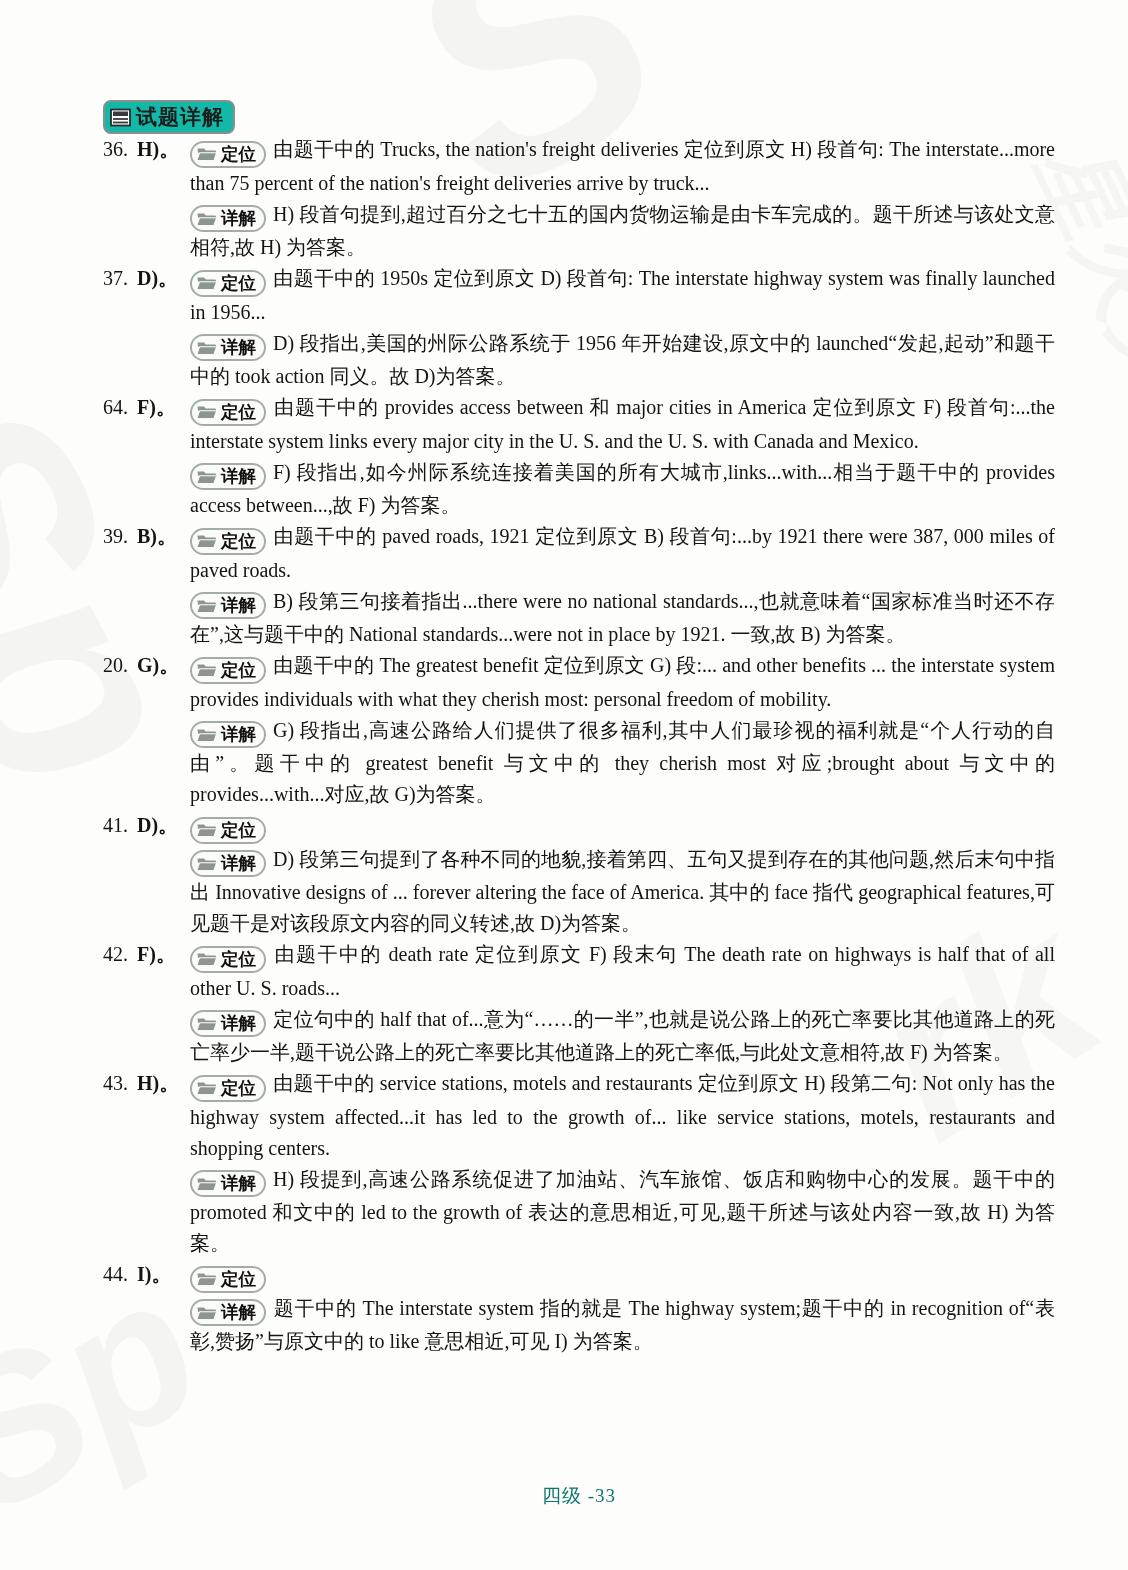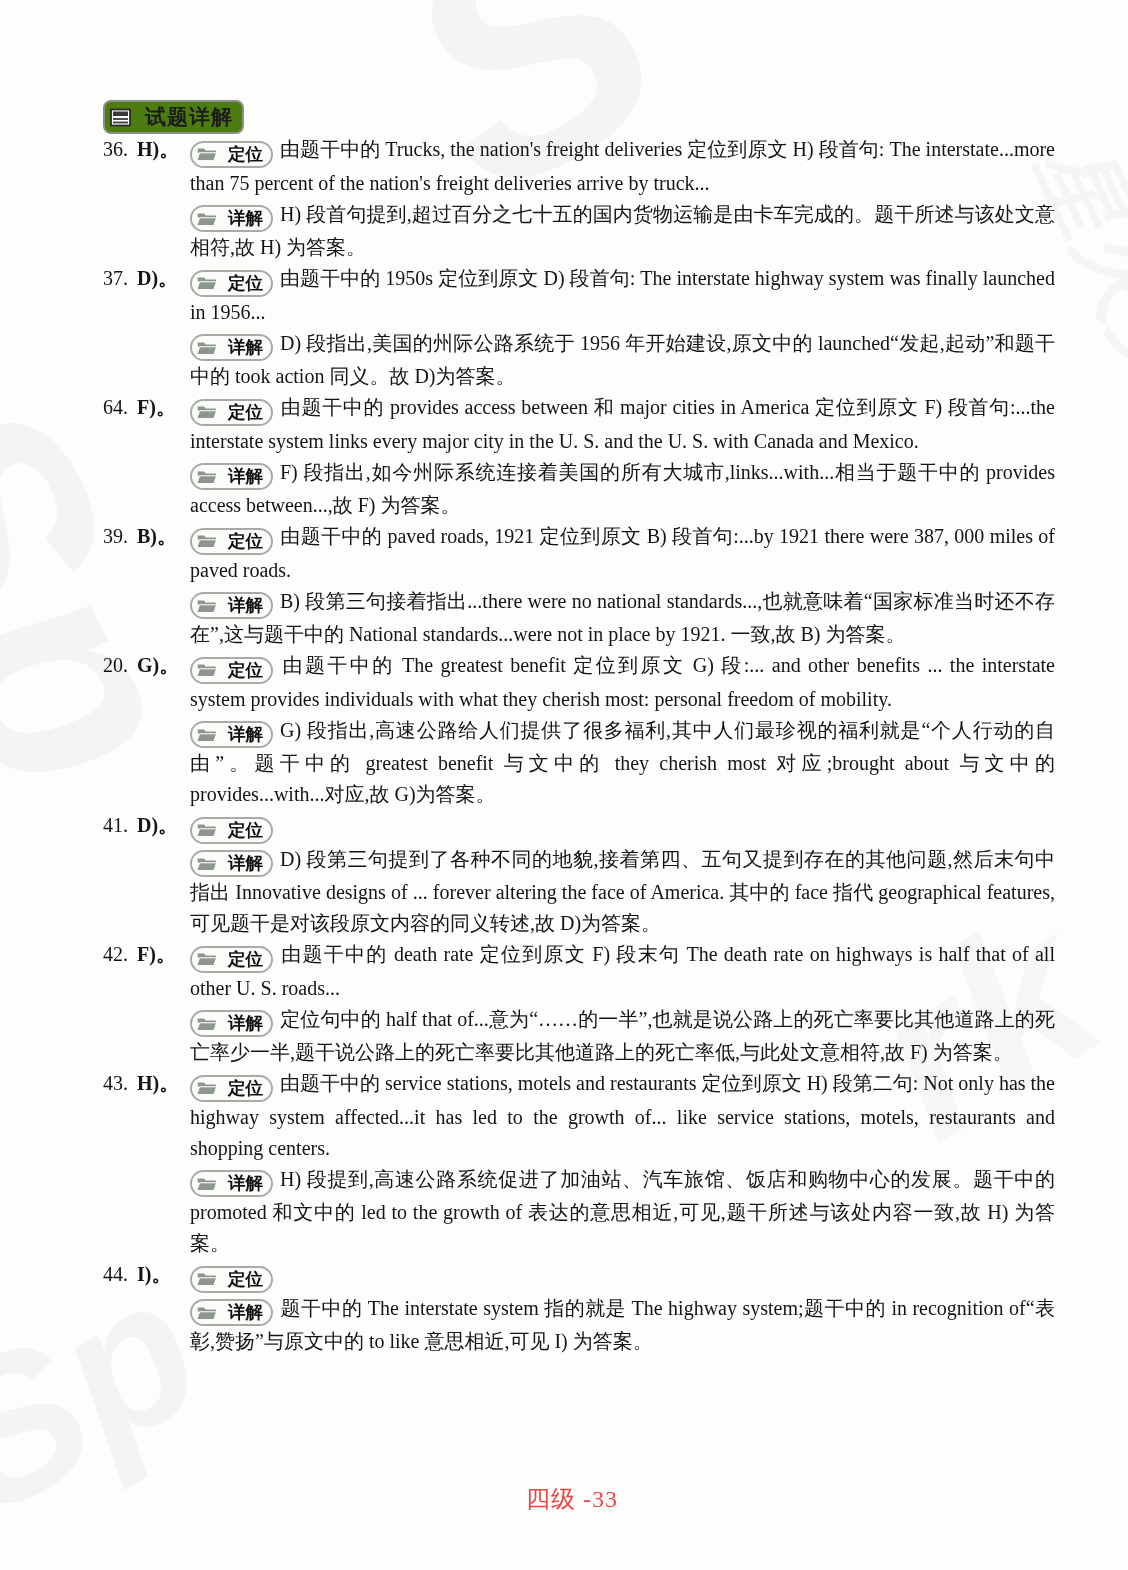--- a/index.html
+++ b/index.html
@@ -23,23 +23,23 @@
   }
   .wm1{font-size:330px;left:420px;top:-140px;transform:rotate(-28deg);}
   .wm2{font-size:300px;left:-170px;top:420px;transform:rotate(62deg);}
   .wm3{font-size:200px;left:-60px;top:1280px;transform:rotate(-30deg);}
   .wm4{font-size:220px;left:880px;top:900px;transform:rotate(-32deg);color:rgba(90,100,95,0.045);}
   .wm5{font-size:90px;left:960px;top:250px;transform:rotate(65deg);color:rgba(90,100,95,0.05);}
   .content{
     position:absolute;left:103px;top:100px;width:952px;z-index:1;
   }
   .header-badge{
-    display:inline-flex;align-items:center;gap:14px;
+    display:inline-flex;align-items:center;gap:5px;
     border:2px solid #8d8d8b;border-radius:8px;
-    background:#4d7c0f;
+    background:#14b8a6;
     padding:1px 9px 1px 5px;
     font-family:"Liberation Sans","DejaVu Sans",sans-serif;
     font-weight:bold;font-size:21px;color:#1c1c1c;
     letter-spacing:1px;
   }
   .items{}
   .item{
     position:relative;
     padding-left:87px;
     font-size:20px;
@@ -47,35 +47,35 @@
     text-align:justify;
   }
   .item-head{
     position:absolute;left:0;top:0;
     white-space:nowrap;
   }
   .item-head .num{font-weight:normal;}
   .item-head .ans{font-weight:bold;margin-left:9px;}
   .para{margin:0;}
   .badge{
-    display:inline-flex;align-items:center;gap:11px;
+    display:inline-flex;align-items:center;gap:4px;
     border:2px solid #a3ada6;border-radius:14px;
     background:#fbfbf9;
     height:23px;
     padding:0 8px 0 4px;
     font-family:"Liberation Sans","DejaVu Sans",sans-serif;
     font-weight:bold;font-size:17.5px;color:#111;
     vertical-align:-6px;
     margin-right:7px;
     white-space:nowrap;
   }
   .badge svg{flex:0 0 auto;}
   .footer{
-    position:absolute;left:96px;top:1483px;width:952px;
-    text-align:center;font-size:24px;color:#ef4444;z-index:1;
+    position:absolute;left:103px;top:1483px;width:952px;
+    text-align:center;font-size:19px;color:#0f766e;z-index:1;
     letter-spacing:1px;
   }
 </style>
 </head>
 <body>
 
 <div class="page">
   <div class="watermark wm1">S</div>
   <div class="watermark wm2">Sp</div>
   <div class="watermark wm3">Sp</div>

